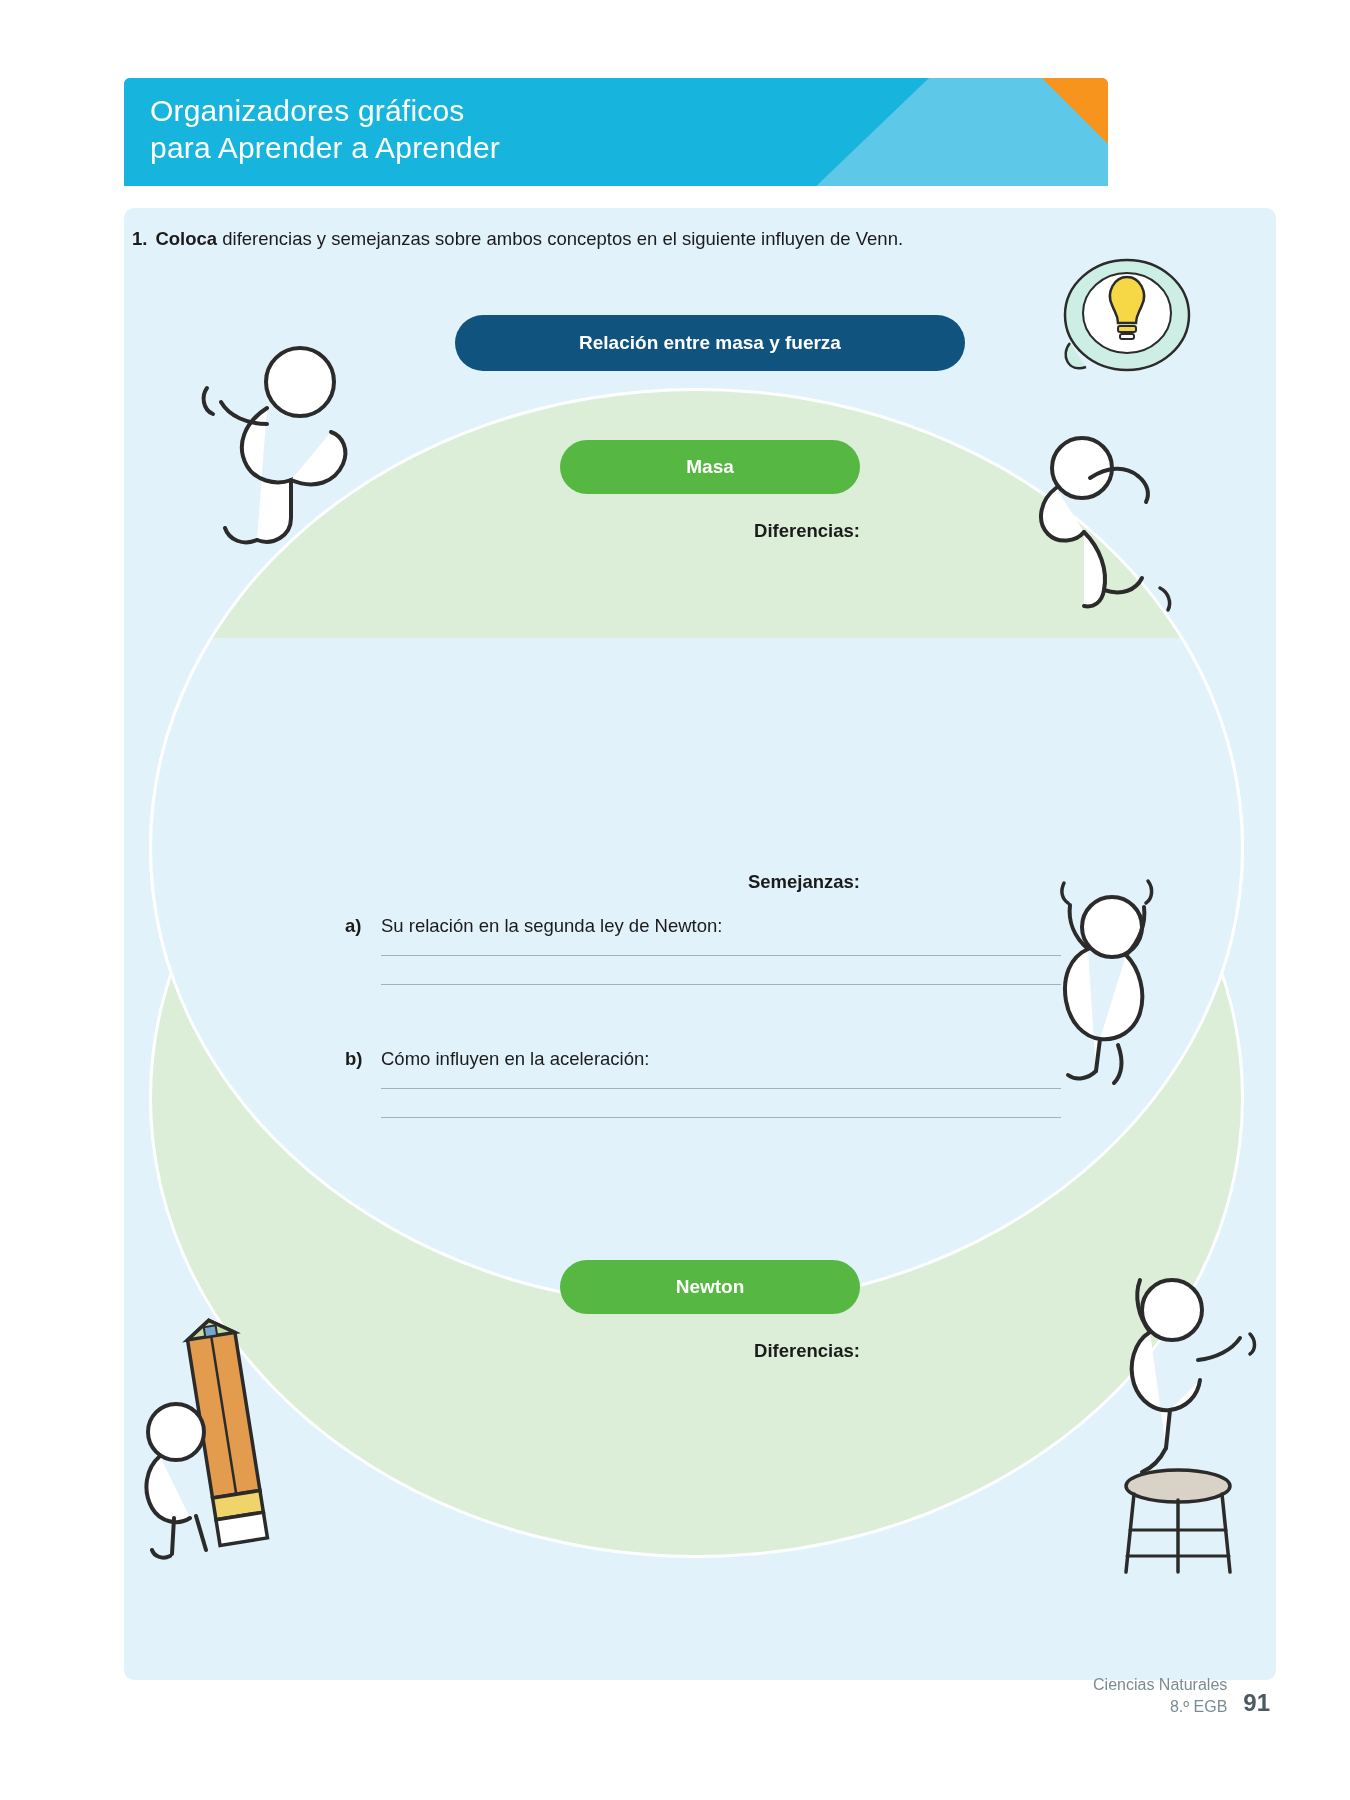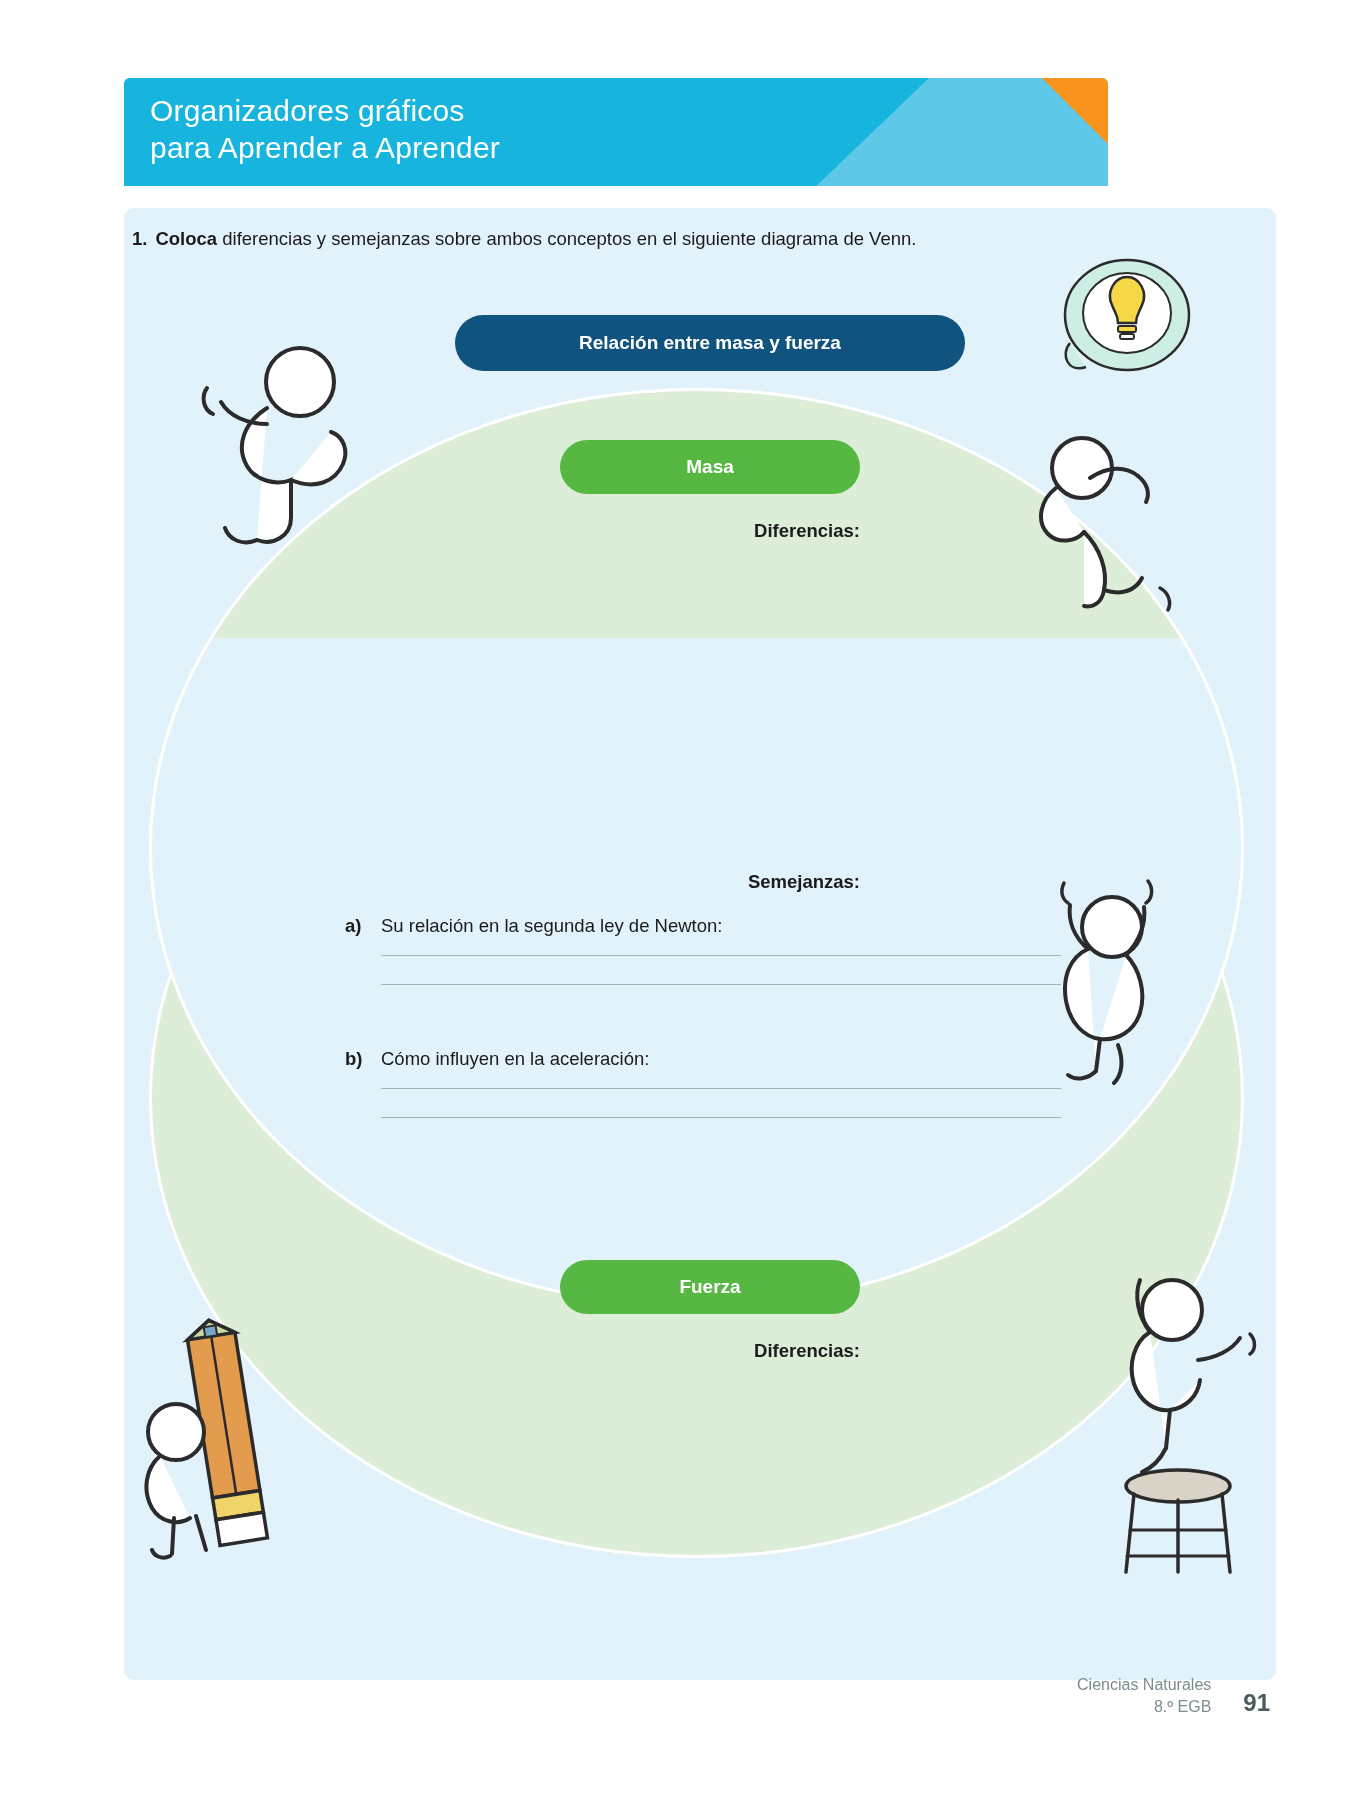--- a/index.html
+++ b/index.html
@@ -259,21 +259,21 @@
     position: absolute;
   }
 
   
   .footer {
     position: absolute;
     right: 80px;
     bottom: 82px;
     display: flex;
     align-items: flex-end;
-    gap: 32px;
+    gap: 16px;
   }
   .footer-text {
     text-align: right;
     color: #7a8c93;
     font-size: 16px;
     line-height: 22px;
     white-space: pre-line;
   }
   .footer-page {
     color: #4a5a60;
@@ -291,21 +291,21 @@
     <div class="header-bg-light"></div>
     <div class="header-bg-dark"></div>
     <div class="header-corner"></div>
     <div class="header-title">Organizadores gráficos
 para Aprender a Aprender</div>
   </div>
 
   <div class="panel"></div>
 
   <div class="instruction">
-    <span class="num">1.</span><span class="lead">Coloca</span><span> diferencias y semejanzas sobre ambos conceptos en el siguiente diagrama de Venn.</span>
+    <span class="num">1.</span><span class="lead">Coloca</span><span> diferencias y semejanzas sobre ambos conceptos en el siguiente influyen de Venn.</span>
   </div>
 
   <div class="venn">
     <div class="circle circle-top"></div>
     <div class="circle circle-bottom"></div>
     <div class="lens"></div>
   </div>
 
   <div class="pill pill-title">Relación entre masa y fuerza</div>
   <div class="pill pill-masa">Masa</div>
@@ -328,21 +328,21 @@
     <div class="item-head">
       <span class="item-letter">b)</span>
       <span class="item-text">Cómo influyen en la aceleración:</span>
     </div>
     <div class="answer-lines">
       <div class="answer-line"></div>
       <div class="answer-line"></div>
     </div>
   </div>
 
-  <div class="pill pill-fuerza">Fuerza</div>
+  <div class="pill pill-fuerza">Newton</div>
   <div class="sub-label label-dif-bottom">Diferencias:</div>
 
   <div class="fig" style="left:1060px; top:255px;">
     <svg width="135" height="125" viewBox="0 0 135 125">
       <ellipse cx="67" cy="60" rx="62" ry="55" fill="#cdeee4" stroke="#2b2b2b" stroke-width="2.5"></ellipse>
       <path d="M10 88 C 0 100, 8 118, 26 112" fill="#cdeee4" stroke="#2b2b2b" stroke-width="2.5"></path>
       <ellipse cx="67" cy="58" rx="44" ry="40" fill="#ffffff" stroke="#2b2b2b" stroke-width="2"></ellipse>
       <path d="M52 50 a17 19 0 1 1 30 0 c-3 8 -6 10 -6 18 h-18 c0 -8 -3 -10 -6 -18 z" fill="#f6d746" stroke="#2b2b2b" stroke-width="2.5"></path>
       <rect x="58" y="71" width="18" height="6" rx="2" fill="#f6d746" stroke="#2b2b2b" stroke-width="2"></rect>
       <rect x="60" y="79" width="14" height="5" rx="2" fill="#ffffff" stroke="#2b2b2b" stroke-width="2"></rect>

